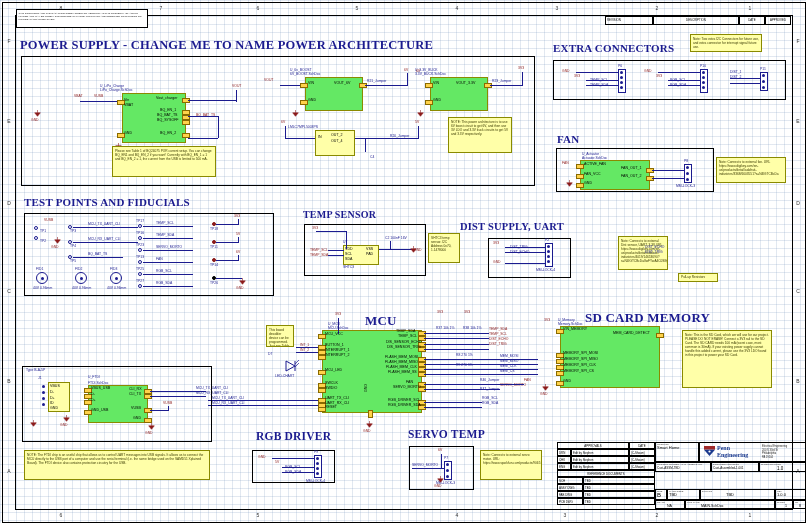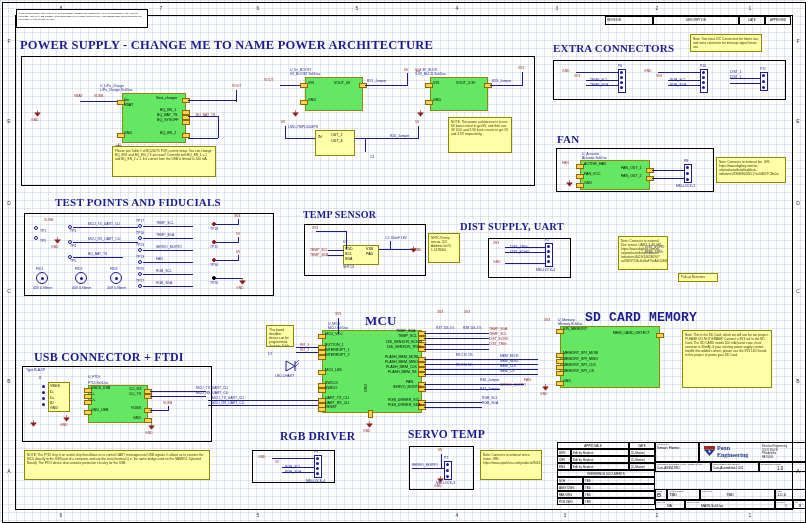--- a/index.html
+++ b/index.html
@@ -175,21 +175,21 @@
   <div class="netb" style="left:390px;top:134px;">R20_Jumper</div>
   <div class="net" style="left:415px;top:120px;">5V</div>
   <div class="netb" style="left:370px;top:155px;">C4</div>
   <div class="wire h" style="left:285px;top:138px;width:30px;"></div>
   <div class="wire v" style="left:285px;top:126px;height:13px;"></div>
   <div class="wire h" style="left:355px;top:138px;width:63px;"></div>
   <div class="wire v" style="left:418px;top:126px;height:13px;"></div>
   <div class="wire v" style="left:365px;top:138px;height:14px;"></div>
   <div class="note" style="left:448px;top:117px;width:64px;height:36px;">NOTE: This power architecture is to use 6V boost circuit to get 6V, and then use 3V LDO and 3.3V buck circuits to get 5V and 3.3V respectively.</div>
 
-  <div class="secttl" style="left:24px;top:196px;font-size:11px;padding-left:31px;">TEST POINTS AND FIDUCIALS</div>
+  <div class="secttl" style="left:24px;top:196px;font-size:11px;">TEST POINTS AND FIDUCIALS</div>
   <div class="box" style="left:24px;top:213px;width:250px;height:83px;"></div>
 
   <div class="net" style="left:44px;top:218px;">VUSB</div>
   <div class="tp" style="left:34px;top:226px;"></div>
   <div class="netb" style="left:40px;top:229px;">TP1</div>
   <div class="tp" style="left:34px;top:236px;"></div>
   <div class="netb" style="left:40px;top:239px;">TP2</div>
   <svg class="gndsym" style="left:54px;top:237px;" viewBox="0 0 10 10">
       <path d="M5 0 V4 M1 4 L9 4 L5 9 Z" stroke="#8b1a1a" fill="#8b1a1a" stroke-width=".8"></path>
     </svg>
@@ -494,21 +494,21 @@
   <div class="note" style="left:266px;top:325px;width:28px;height:22px;">This board desolder device can be programmed. Just see Table Target to confirm to take a third of the board.</div>
   <div class="netb" style="left:268px;top:352px;">D7</div>
   <svg style="position:absolute;left:282px;top:358px;width:18px;height:16px;" viewBox="0 0 18 16">
     <path d="M4 3 L4 13 L13 8 Z" fill="none" stroke="#1b1b8f" stroke-width="1"></path>
     <line x1="13" y1="3" x2="13" y2="13" stroke="#1b1b8f" stroke-width="1"></line>
     <line x1="13" y1="6" x2="17" y2="2" stroke="#1b1b8f" stroke-width=".7"></line>
     <line x1="13" y1="9" x2="17" y2="5" stroke="#1b1b8f" stroke-width=".7"></line>
   </svg>
   <div class="netb" style="left:275px;top:374px;">LED-CHART</div>
 
-  <div class="secttl" style="left:585px;top:310px;font-size:13px;font-family:Liberation Mono, monospace;">SD CARD MEMORY</div>
+  <div class="secttl" style="left:585px;top:310px;font-size:13px;">SD CARD MEMORY</div>
   <div class="desig" style="left:558px;top:318px;">U_Memory</div>
   <div class="desig" style="left:558px;top:322px;">Memory.SchDoc</div>
   <div class="comp" style="left:560px;top:326px;width:100px;height:62px;"></div>
   <div class="pin" style="left:556px;top:329px;"></div>
   <div class="plab" style="left:563px;top:327px;">VIN_MEMORY</div>
   <div class="pin" style="left:556px;top:353px;"></div>
   <div class="plab" style="left:563px;top:351px;">MEMORY_SPI_MOSI</div>
   <div class="pin" style="left:556px;top:359px;"></div>
   <div class="plab" style="left:563px;top:357px;">MEMORY_SPI_MISO</div>
   <div class="pin" style="left:556px;top:365px;"></div>
@@ -519,21 +519,20 @@
   <div class="plab" style="left:563px;top:379px;">GND</div>
   <div class="pin" style="left:656px;top:333px;"></div>
   <div class="plab" style="left:613px;top:331px;">MEM_CARD_DETECT</div>
   <div class="net" style="left:544px;top:318px;">3V3</div>
   <svg class="gndsym" style="left:542px;top:384px;" viewBox="0 0 10 10">
       <path d="M5 0 V4 M1 4 L9 4 L5 9 Z" stroke="#8b1a1a" fill="#8b1a1a" stroke-width=".8"></path>
     </svg>
   <div class="net" style="left:540px;top:392px;">GND</div>
   <div class="note" style="left:682px;top:330px;width:90px;height:58px;">Note: This is the SD Card, which we will use for our project. PLEASE DO NOT ERASE! Connect a 3V3 rail to the SD Card. The SD CARD needs 100 mA (worst case, most common is 30mA). If your existing power supply cannot handle this added current, please use the 3V3 LDO found in this project to power your SD Card.</div>
 
-  <div class="secttl" style="left:34px;top:350px;font-size:12px;">USB CONNECTOR + FTDI</div>
   <div class="box" style="left:22px;top:366px;width:190px;height:76px;"></div>
   <div class="netb" style="left:26px;top:368px;">Type B-A-5P</div>
   <div class="netb" style="left:38px;top:376px;">J1</div>
   <div class="comp yel" style="left:48px;top:382px;width:22px;height:30px;"></div>
   <div class="plab" style="left:50px;top:384px;">VBUS</div>
   <div class="plab" style="left:50px;top:390px;">D-</div>
   <div class="plab" style="left:50px;top:396px;">D+</div>
   <div class="plab" style="left:50px;top:401px;">ID</div>
   <div class="plab" style="left:50px;top:406px;">GND</div>
   <div class="cdot" style="left:42px;top:385px;"></div>
@@ -573,21 +572,21 @@
   <svg class="gndsym" style="left:148px;top:423px;" viewBox="0 0 10 10">
       <path d="M5 0 V4 M1 4 L9 4 L5 9 Z" stroke="#8b1a1a" fill="#8b1a1a" stroke-width=".8"></path>
     </svg>
   <div class="net" style="left:145px;top:431px;">GND</div>
   <div class="netb" style="left:196px;top:386px;">MCU_TX_UART_CLI</div>
   <div class="netb" style="left:196px;top:391px;">MCU_RX_UART_CLI</div>
   <div class="wire h" style="left:150px;top:391px;width:56px;"></div>
   <div class="wire h" style="left:150px;top:396px;width:56px;"></div>
   <div class="note" style="left:24px;top:450px;width:186px;height:30px;">NOTE: The FTDI chip is an useful chip that allows us to control UART messages into USB signals. It allows us to connect the MCU directly to the USB port of a computer and use the serial terminal (i.e. the same bridge used on the SAMD51 Xplained Board). The FTDI device also contains protection circuitry for the USB.</div>
 
-  <div class="secttl" style="left:256px;top:430px;font-size:11.5px;padding-left:24px;">RGB DRIVER</div>
+  <div class="secttl" style="left:256px;top:430px;font-size:11.5px;">RGB DRIVER</div>
   <div class="box" style="left:252px;top:450px;width:83px;height:33px;"></div>
   <div class="net" style="left:258px;top:455px;">GND</div>
   <div class="net" style="left:275px;top:460px;">5V</div>
   <div class="netb" style="left:285px;top:465px;">RGB_SCL</div>
   <div class="netb" style="left:285px;top:470px;">RGB_SDA</div>
   <div class="wire h" style="left:272px;top:458px;width:42px;"></div>
   <div class="wire h" style="left:282px;top:467px;width:32px;"></div>
   <div class="wire h" style="left:282px;top:472px;width:32px;"></div>
   <div class="conn" style="left:314px;top:455px;width:8px;height:23px;"></div>
   <div class="cdot" style="left:316px;top:457px;"></div>

